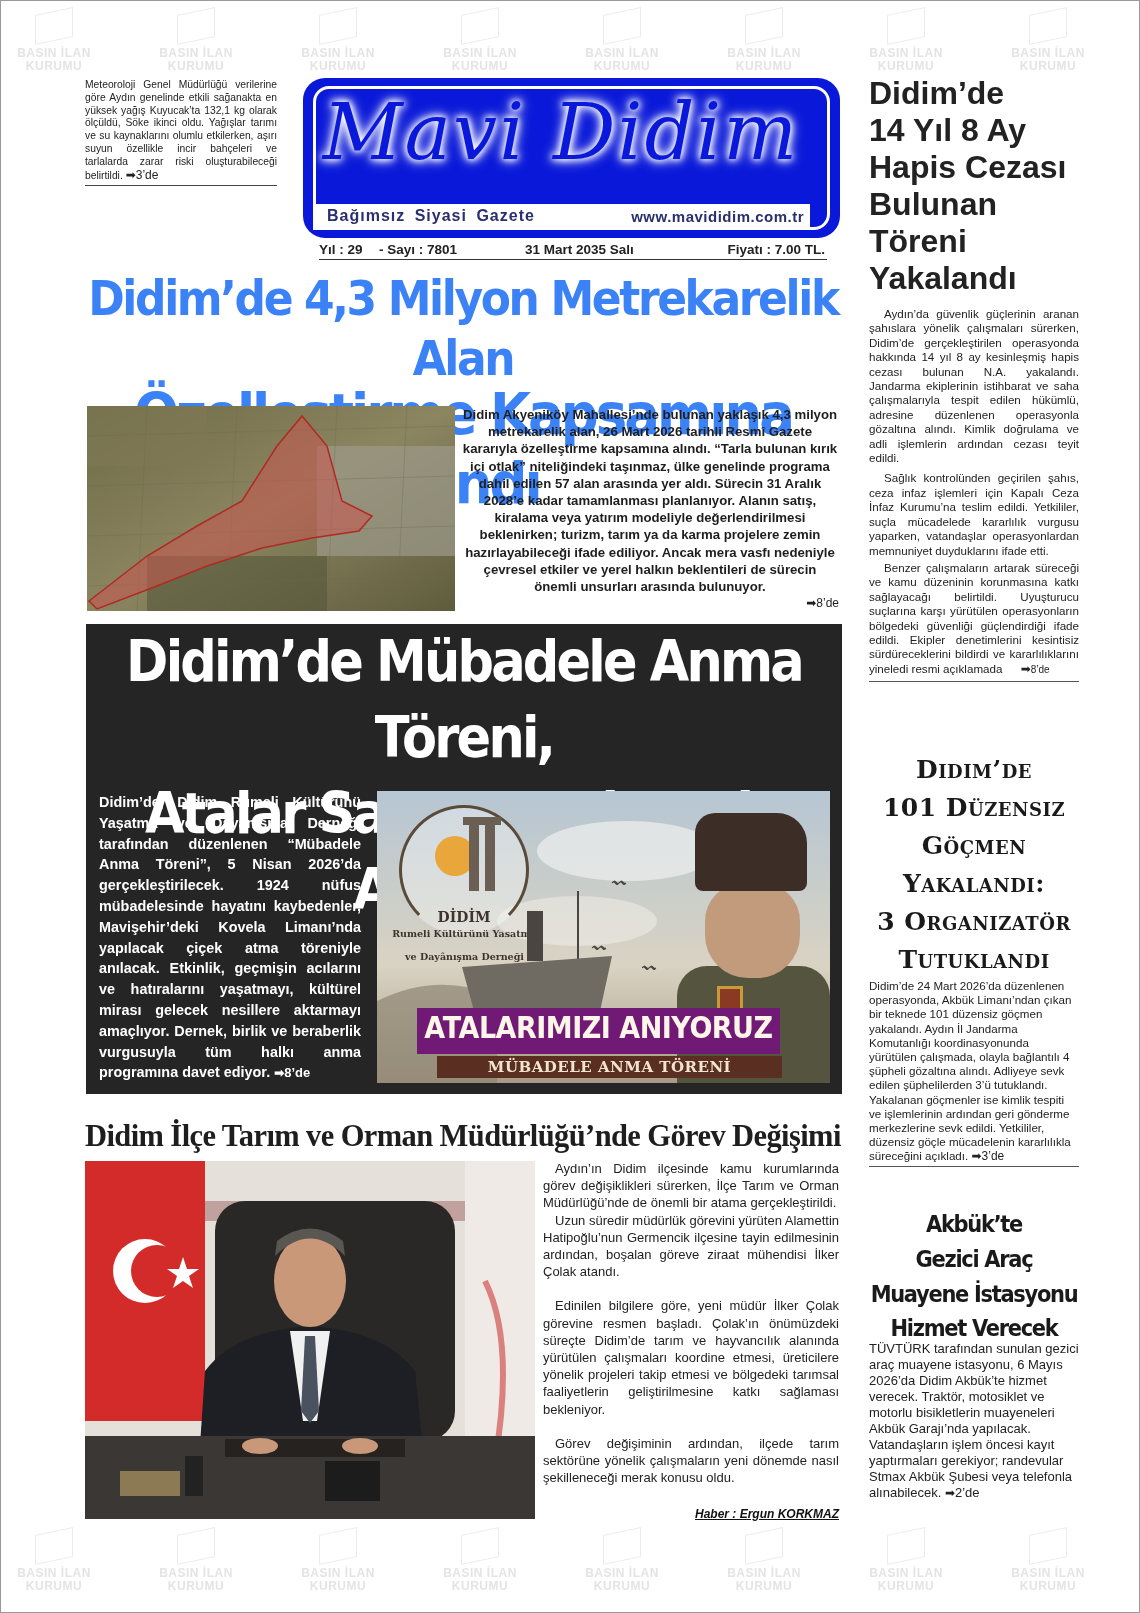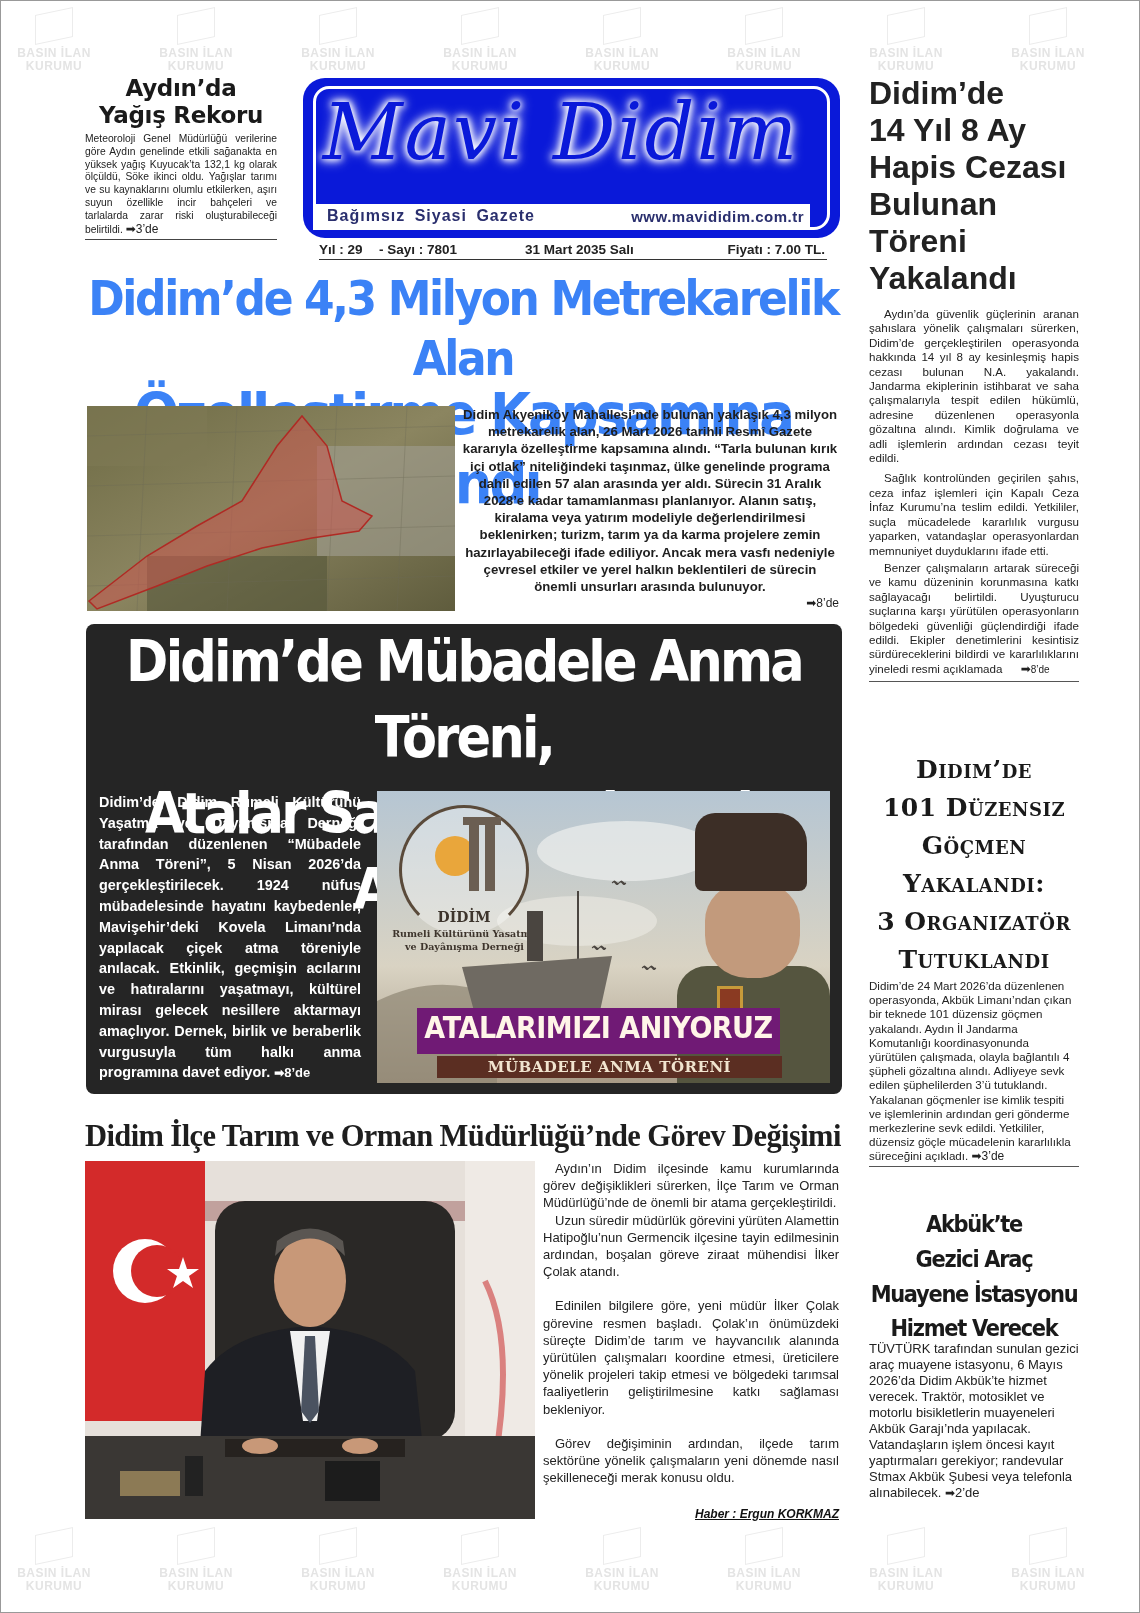--- a/index.html
+++ b/index.html
@@ -42,36 +42,36 @@
   .hl1 { position: absolute; left: 82px; top: 272px; width: 760px; font-family: "DejaVu Sans", sans-serif; font-weight: 900; color: #3b82f6; text-align: center; }
   .hl1 .l1 { font-size: 44px; line-height: 56px; letter-spacing: -2.4px; transform: scaleY(1.08); }
   .hl1 .l2 { font-size: 53px; line-height: 64px; letter-spacing: -3px; transform: scaleY(1.08); }
 
   
   .map { position: absolute; left: 86px; top: 405px; width: 368px; height: 205px; overflow: hidden; background: #7a7350; }
 
   .lead1 { position: absolute; left: 460px; top: 405px; width: 378px; font-weight: bold; font-size: 13.2px; line-height: 17.2px; text-align: center; color: #1e1e1e; }
 
   
-  .blk { position: absolute; left: 85px; top: 623px; width: 756px; height: 470px; background: #252525; border-radius: 8px; }
+  .blk { position: absolute; left: 85px; top: 623px; width: 756px; height: 470px; background: #252525; }
   .blk h1 { position: absolute; left: 0; top: 16px; width: 756px; text-align: center; font-family: "DejaVu Sans", sans-serif; font-weight: 900; color: #ffffff; font-size: 51px; line-height: 68px; letter-spacing: -2.8px; transform: scaleY(1.12); }
   .blk p { position: absolute; left: 13px; top: 168px; width: 262px; color: #ffffff; font-weight: bold; font-size: 14.4px; line-height: 20.8px; text-align: justify; }
   .poster { position: absolute; left: 291px; top: 167px; width: 453px; height: 292px; overflow: hidden; background: #cfc6b4; }
   .poster .banner { position: absolute; left: 40px; top: 217px; width: 363px; height: 46px; background: #701a75; }
   .poster .banner-t { position: absolute; left: 0; top: 4px; width: 100%; text-align: center; color: #fff5e8; font-family: "DejaVu Sans", sans-serif; font-weight: bold; font-size: 27px; letter-spacing: -0.5px; transform: scaleY(1.1); }
   .poster .strip { position: absolute; left: 60px; top: 265px; width: 345px; height: 22px; background: #5b2e22; }
   .poster .strip-t { position: absolute; left: 0; top: 2px; width: 100%; text-align: center; color: #f1e4cf; font-family: "DejaVu Serif", serif; font-weight: bold; font-size: 15px; letter-spacing: 0.5px; }
   .poster .logo-circle { position: absolute; left: 22px; top: 14px; width: 130px; height: 130px; border: 3px solid #5a4a3a; border-radius: 50%; border-bottom-color: transparent; background: rgba(255,255,255,0.35); }
   .poster .sun { position: absolute; left: 58px; top: 45px; width: 40px; height: 40px; background: #e9a63b; border-radius: 50%; }
   .poster .col1 { position: absolute; left: 92px; top: 32px; width: 10px; height: 68px; background: #6b5e52; }
   .poster .col2 { position: absolute; left: 108px; top: 32px; width: 10px; height: 68px; background: #6b5e52; }
   .poster .lintel { position: absolute; left: 86px; top: 26px; width: 38px; height: 8px; background: #6b5e52; }
   .poster .didim { position: absolute; left: 22px; top: 118px; width: 130px; text-align: center; font-family: "DejaVu Serif", serif; font-weight: bold; font-size: 14px; color: #3d342c; }
   .poster .dern1, .poster .dern2 { position: absolute; left: 0px; width: 175px; text-align: center; font-family: "DejaVu Serif", serif; font-size: 9.5px; color: #3d342c; font-weight: bold; }
-  .poster .dern1 { top: 137px; } .poster .dern2 { top: 150px; }
+  .poster .dern1 { top: 137px; } .poster .dern2 { top: 160px; }
   .poster .ship { position: absolute; left: 85px; top: 165px; width: 150px; height: 55px; background: #6f6a62; clip-path: polygon(0 20%, 100% 0, 92% 100%, 8% 100%); }
   .poster .funnel { position: absolute; left: 150px; top: 120px; width: 16px; height: 50px; background: #4a4540; }
   .poster .mast1 { position: absolute; left: 200px; top: 100px; width: 2px; height: 70px; background: #4a4540; }
   .poster .hat { position: absolute; left: 318px; top: 22px; width: 112px; height: 78px; background: #3c2e26; border-radius: 20px 30px 8px 8px; }
   .poster .face { position: absolute; left: 328px; top: 92px; width: 95px; height: 95px; background: #c29a7c; border-radius: 40% 40% 45% 45%; }
   .poster .coat { position: absolute; left: 300px; top: 175px; width: 153px; height: 117px; background: #55553f; border-radius: 30px 30px 0 0; }
   .poster .collar { position: absolute; left: 340px; top: 195px; width: 26px; height: 30px; background: #8a3a22; border: 3px solid #c79a3a; }
   .poster .bird { position: absolute; color: #4a4540; font-size: 14px; }
 
   .cont-w { color: #fff; font-weight: bold; font-size: 13px; }
@@ -173,21 +173,20 @@
         <div>KURUMU</div>
       </div>
     <div class="wm" style="left:1002px;top:1530px">
         <div class="box"></div>
         <div>BASIN İLAN</div>
         <div>KURUMU</div>
       </div>
   </div>
 
   <div class="teaser">
-    <h2><span>Aydın’da</span><br><span>Yağış Rekoru</span></h2>
     <p><span>Meteoroloji Genel Müdürlüğü verilerine göre Aydın genelinde etkili sağanakta en yüksek yağış Kuyucak’ta 132,1 kg olarak ölçüldü, Söke ikinci oldu. Yağışlar tarımı ve su kaynaklarını olumlu etkilerken, aşırı suyun özellikle incir bahçeleri ve tarlalarda zarar riski oluşturabileceği belirtildi.</span> <span class="cont"><span class="arrow">➡</span><span>3’de</span></span></p>
     <div class="rule"></div>
   </div>
 
   <div class="mast">
     <div class="mast-inner"></div>
     <div class="mast-title">Mavi Didim</div>
     <div class="mast-bar">
       <span class="mast-slogan">Bağımsız Siyasi Gazete</span>
       <span class="mast-url">www.mavididim.com.tr</span>

